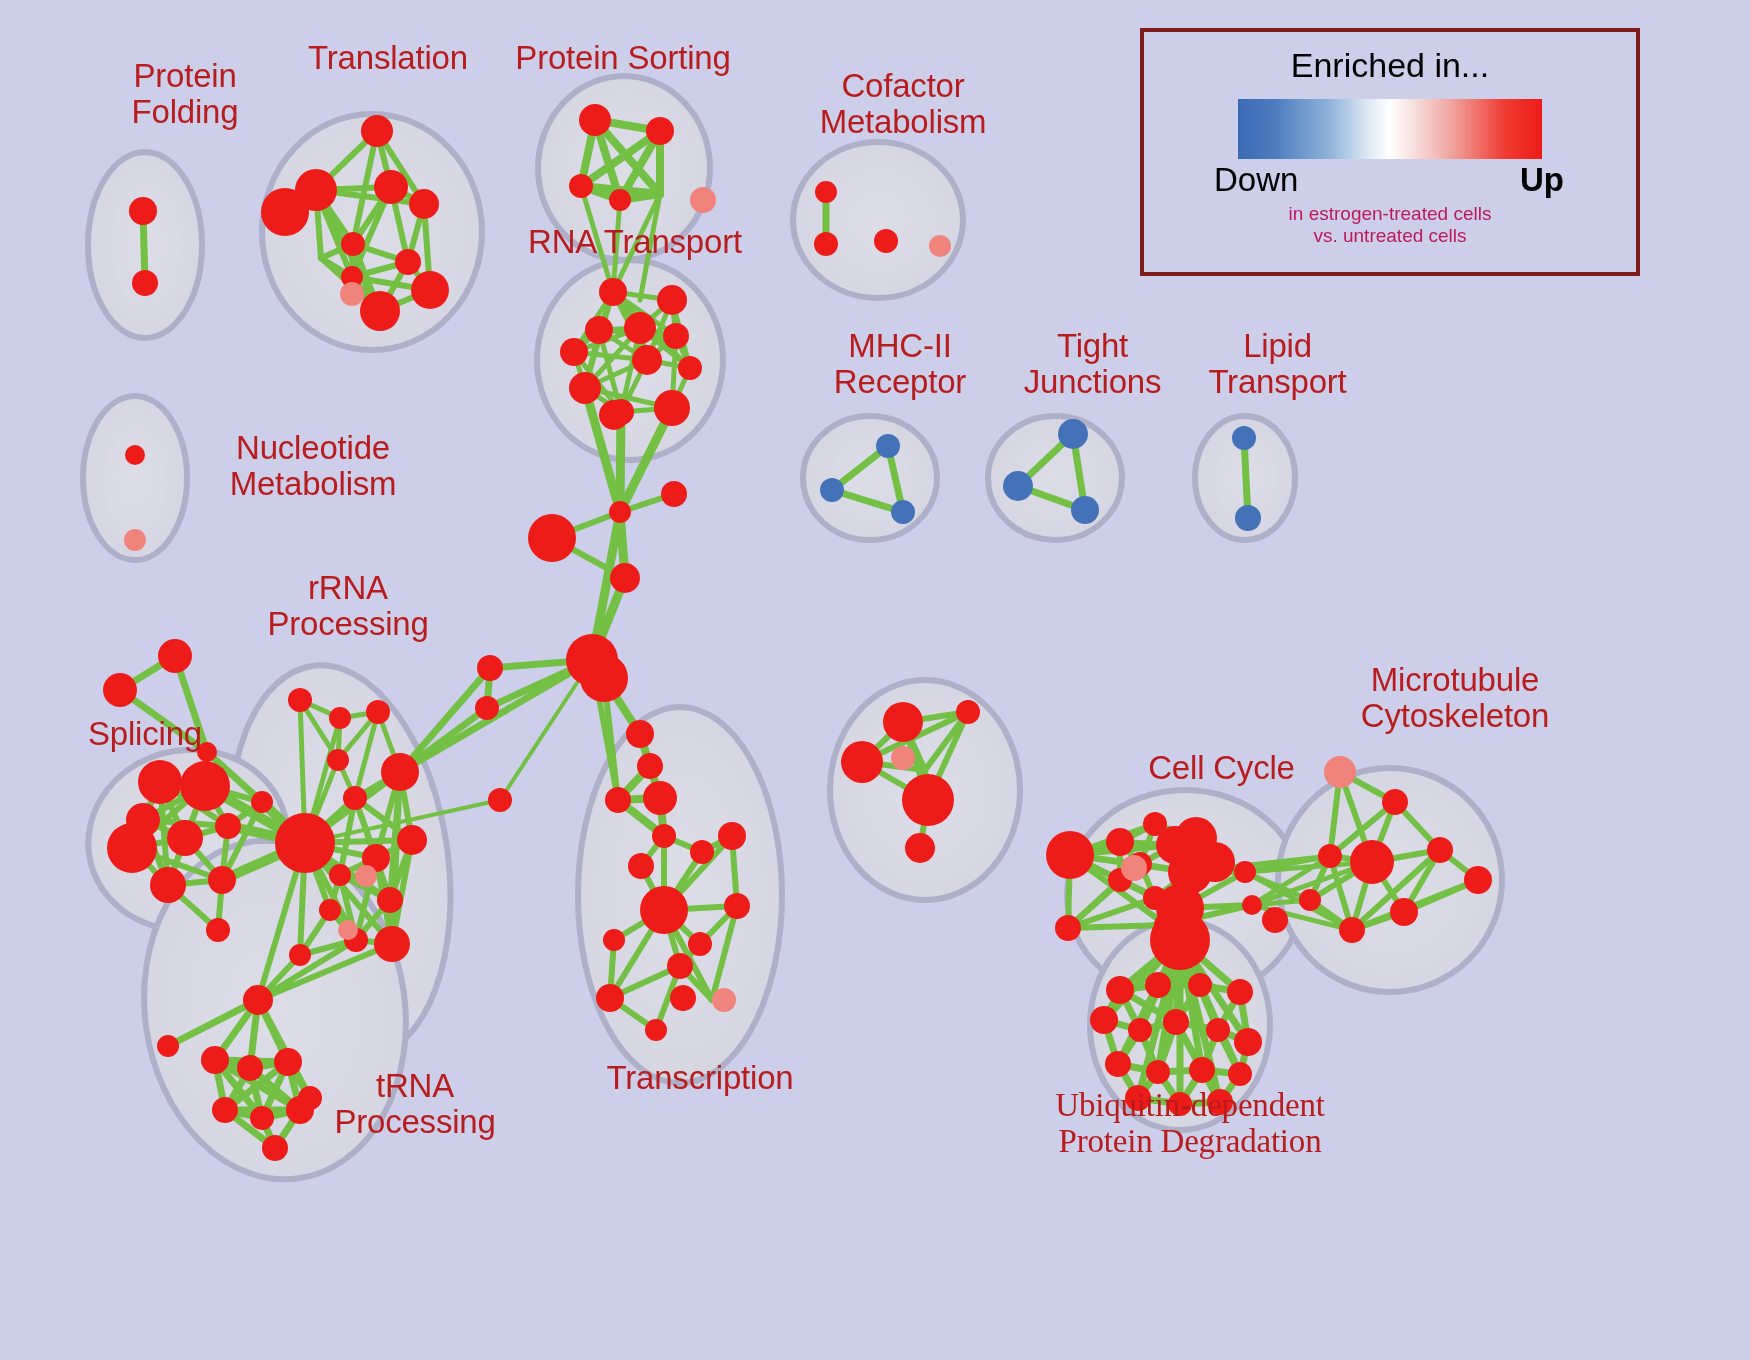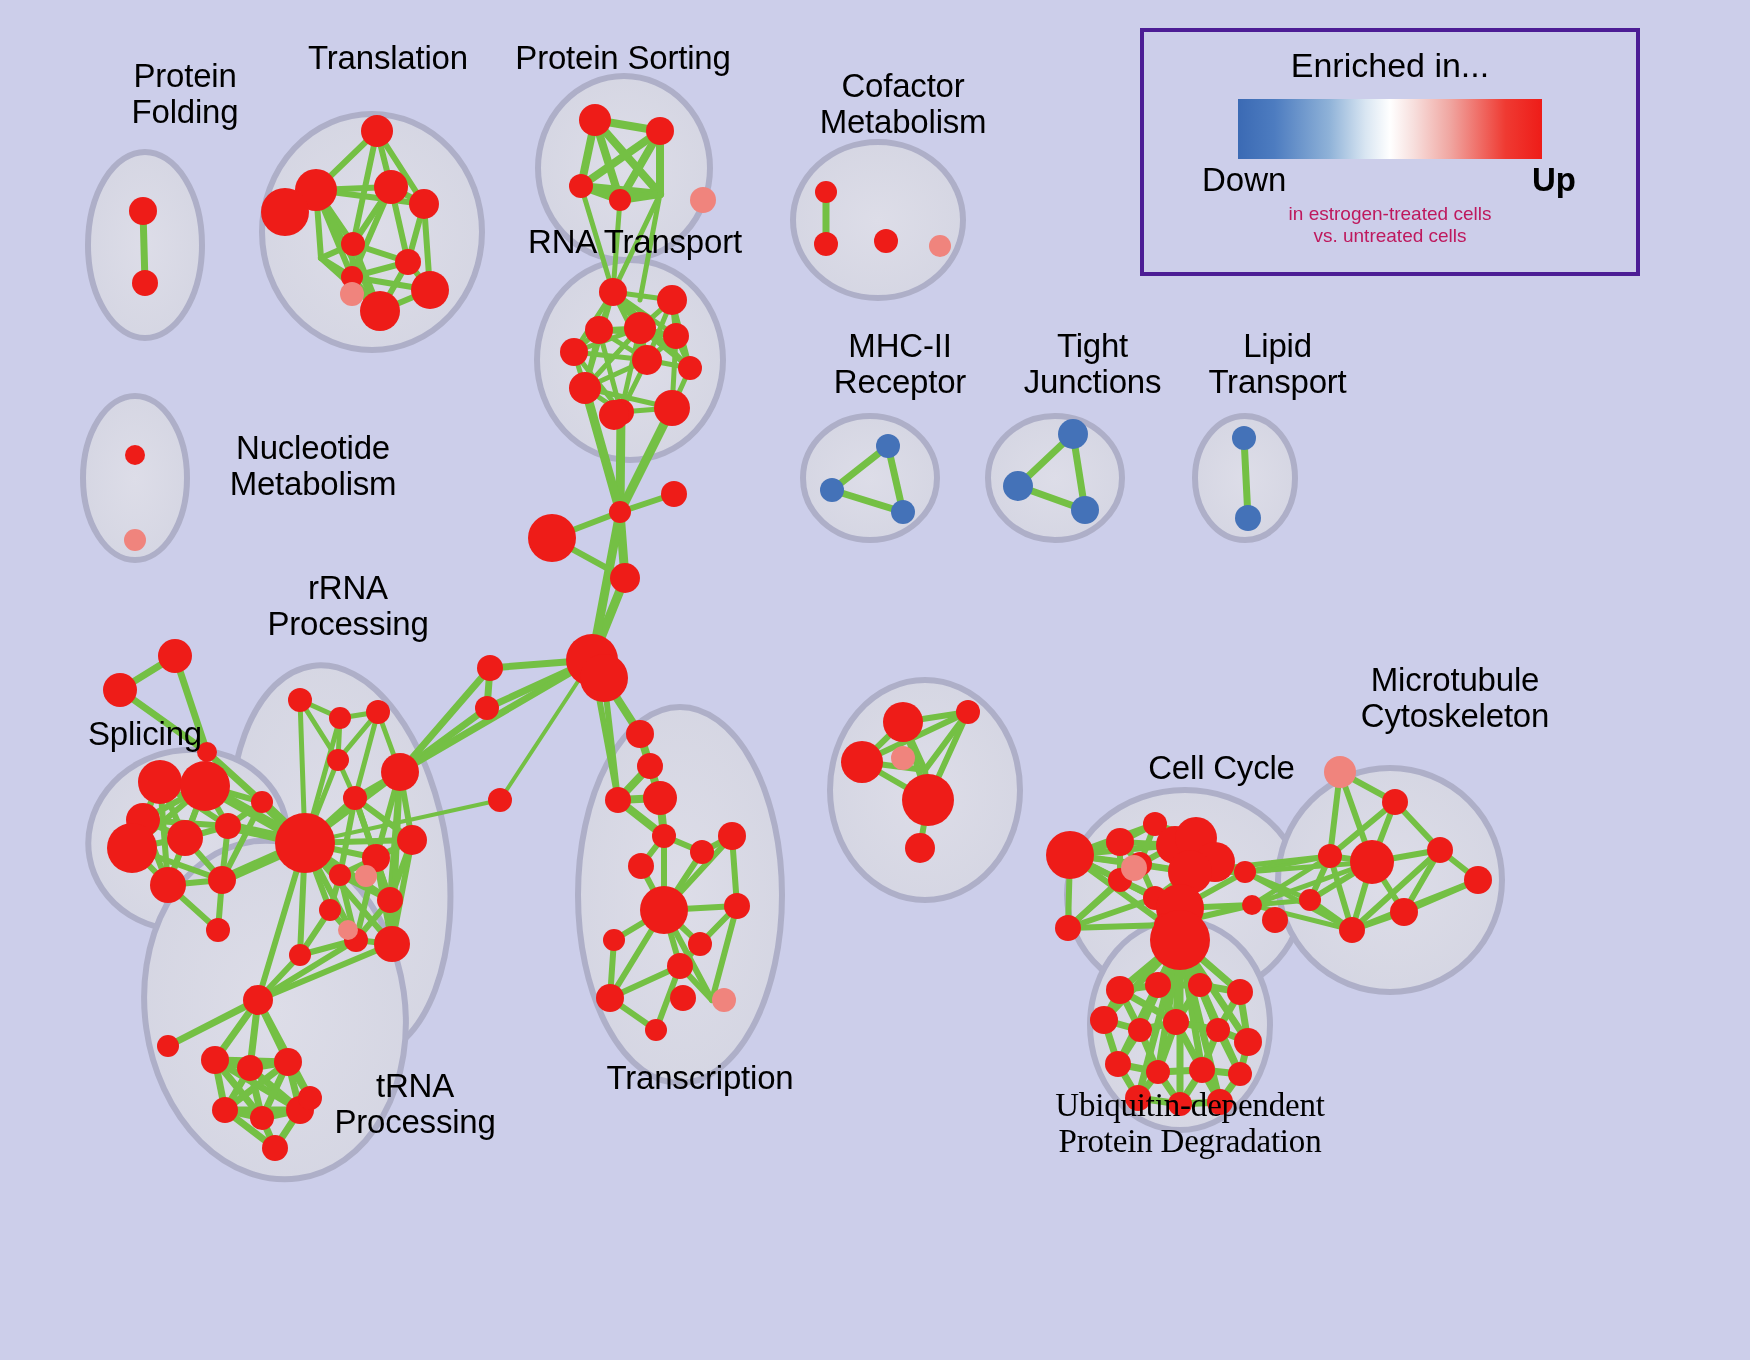--- a/index.html
+++ b/index.html
@@ -6,36 +6,36 @@
   #canvas{
     position:relative;
     width:1750px;height:1360px;
     background:#ccceea;
     overflow:hidden;
     font-family:"Liberation Sans", sans-serif;
   }
   #net{position:absolute;left:0;top:0;width:1750px;height:1360px;}
   .cluster-label{
     position:absolute;
-    color:#000000;
+    color:#b91c1c;
     font-family:"Liberation Sans", sans-serif;
     font-size:33px;
     line-height:1.08;
     font-weight:400;
     text-align:center;
     white-space:pre-line;
     letter-spacing:-0.2px;
   }
   
   #legend{
     position:absolute;
     left:1140px;top:28px;
     width:500px;height:248px;
     background:#ccceea;
-    border:4px solid #4c1d95;
+    border:4px solid #7f1d1d;
     box-sizing:border-box;
   }
   #legend-title{
     text-align:center;
     font-size:34px;
     color:#000;
     margin-top:14px;
   }
   #legend-bar{
     margin:14px auto 0 auto;
@@ -48,21 +48,20 @@
        #ffffff 50%,
        #f7dedc 58%,
        #f0a5a0 70%,
        #ef3a32 88%,
        #ee1c18 100%);
   }
   #legend-ends{
     position:relative;
     width:340px;margin:2px auto 0 auto;
     height:42px;
-    padding-left:24px;
   }
   #legend-down{position:absolute;left:-6px;top:0;font-size:33px;color:#000;}
   #legend-up{position:absolute;right:-4px;top:0;font-size:33px;color:#000;font-weight:bold;}
   .legend-sub{
     text-align:center;font-size:19px;color:#be185d;line-height:1.18;
   }
 </style>
 </head>
 <body>
 

